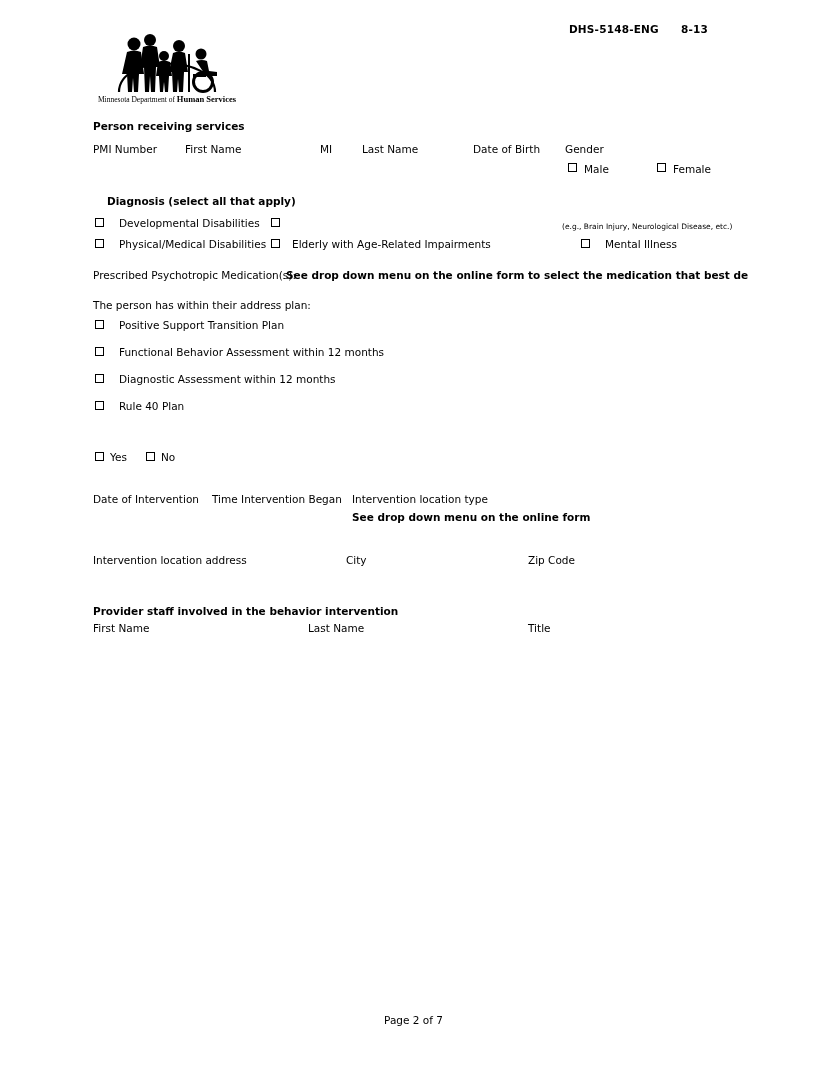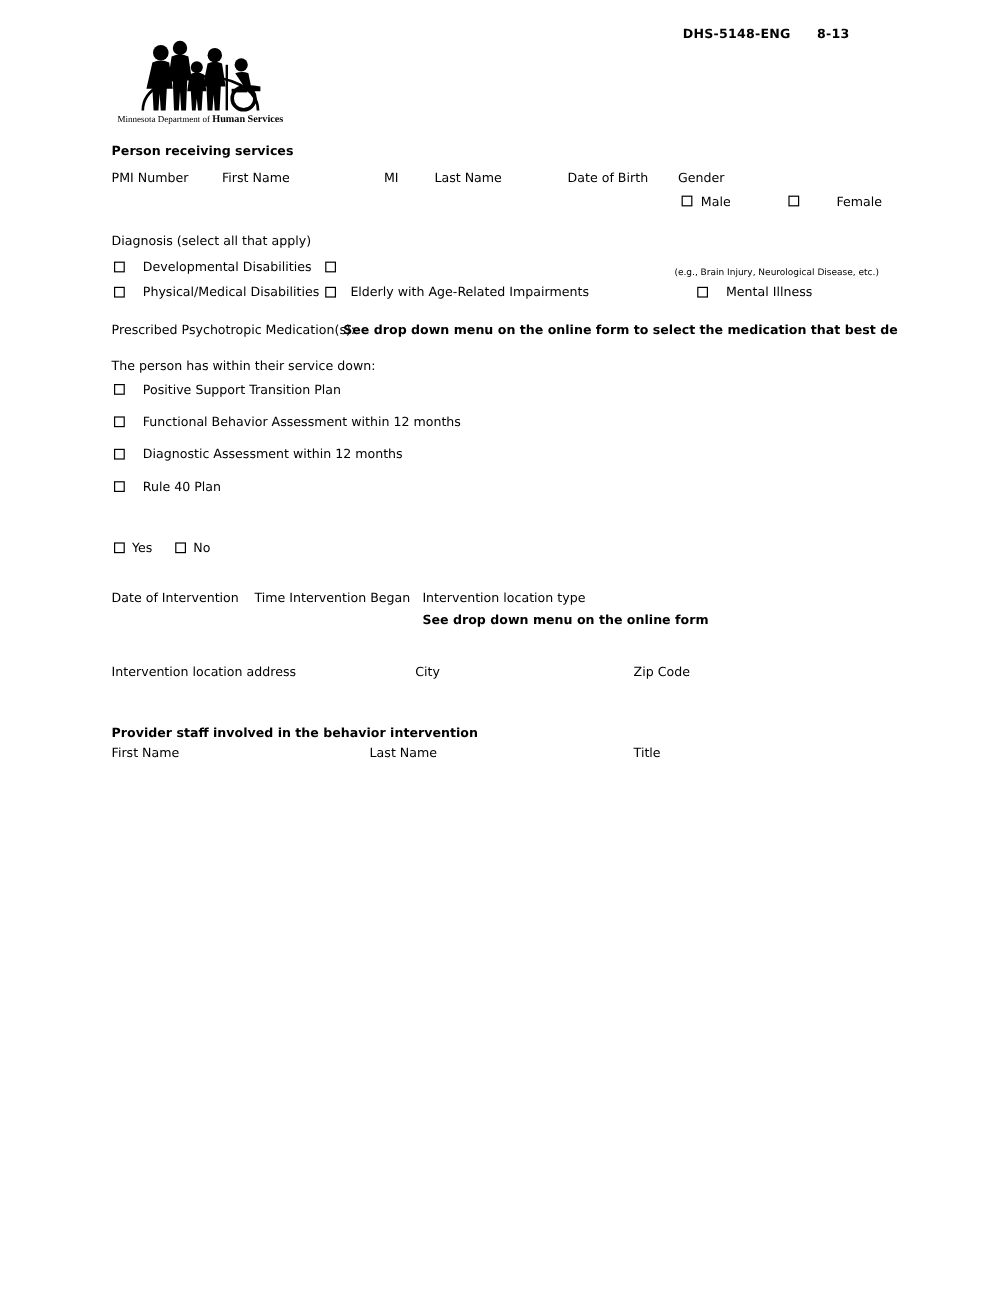--- a/index.html
+++ b/index.html
@@ -136,43 +136,43 @@
   <div class="t" style="left:93px; top:143px;">PMI Number</div>
   <div class="t" style="left:185px; top:143px;">First Name</div>
   <div class="t" style="left:320px; top:143px;">MI</div>
   <div class="t" style="left:362px; top:143px;">Last Name</div>
   <div class="t" style="left:473px; top:143px;">Date of Birth</div>
   <div class="t" style="left:565px; top:143px;">Gender</div>
 
   <div class="cb" style="left:568px; top:163px;"></div>
   <div class="t" style="left:584px; top:163px;">Male</div>
   <div class="cb" style="left:657px; top:163px;"></div>
-  <div class="t" style="left:673px; top:163px;margin-left:24px;">Female</div>
-
-  <div class="t" style="left:93px; top:195px;">Diagnosis (select all that apply)</div>
+  <div class="t" style="left:673px; top:163px;">Female</div>
+
+  <div class="t" style="left:107px; top:195px;font-weight:bold;">Diagnosis (select all that apply)</div>
 
   <div class="cb" style="left:95px; top:218px;"></div>
   <div class="t" style="left:119px; top:217px;">Developmental Disabilities</div>
 
   <div class="cb" style="left:271px; top:218px;"></div>
   <div class="t sm" style="left:562px; top:220px;">(e.g., Brain Injury, Neurological Disease, etc.)</div>
 
   <div class="cb" style="left:95px; top:239px;"></div>
   <div class="t" style="left:119px; top:238px;">Physical/Medical Disabilities</div>
 
   <div class="cb" style="left:271px; top:239px;"></div>
   <div class="t" style="left:292px; top:238px;">Elderly with Age-Related Impairments</div>
 
   <div class="cb" style="left:581px; top:239px;"></div>
   <div class="t" style="left:605px; top:238px;">Mental Illness</div>
 
   <div class="t" style="left:93px; top:269px;">Prescribed Psychotropic Medication(s):</div>
   <div class="t b" style="left:286px; top:269px;">See drop down menu on the online form to select the medication that best describes</div>
 
-  <div class="t" style="left:93px; top:299px;">The person has within their service down:</div>
+  <div class="t" style="left:93px; top:299px;">The person has within their address plan:</div>
 
   <div class="cb" style="left:95px; top:320px;"></div>
   <div class="t" style="left:119px; top:319px;">Positive Support Transition Plan</div>
 
   <div class="cb" style="left:95px; top:347px;"></div>
   <div class="t" style="left:119px; top:346px;">Functional Behavior Assessment within 12 months</div>
 
   <div class="cb" style="left:95px; top:374px;"></div>
   <div class="t" style="left:119px; top:373px;">Diagnostic Assessment within 12 months</div>
 
@@ -192,14 +192,15 @@
 
   <div class="t" style="left:93px; top:554px;">Intervention location address</div>
   <div class="t" style="left:346px; top:554px;">City</div>
   <div class="t" style="left:528px; top:554px;">Zip Code</div>
 
   <div class="t b" style="left:93px; top:605px;">Provider staff involved in the behavior intervention</div>
   <div class="t" style="left:93px; top:622px;">First Name</div>
   <div class="t" style="left:308px; top:622px;">Last Name</div>
   <div class="t" style="left:528px; top:622px;">Title</div>
 
+  <div class="footer">Page 2 of 7</div>
 
 </div>
 
 </body></html>

